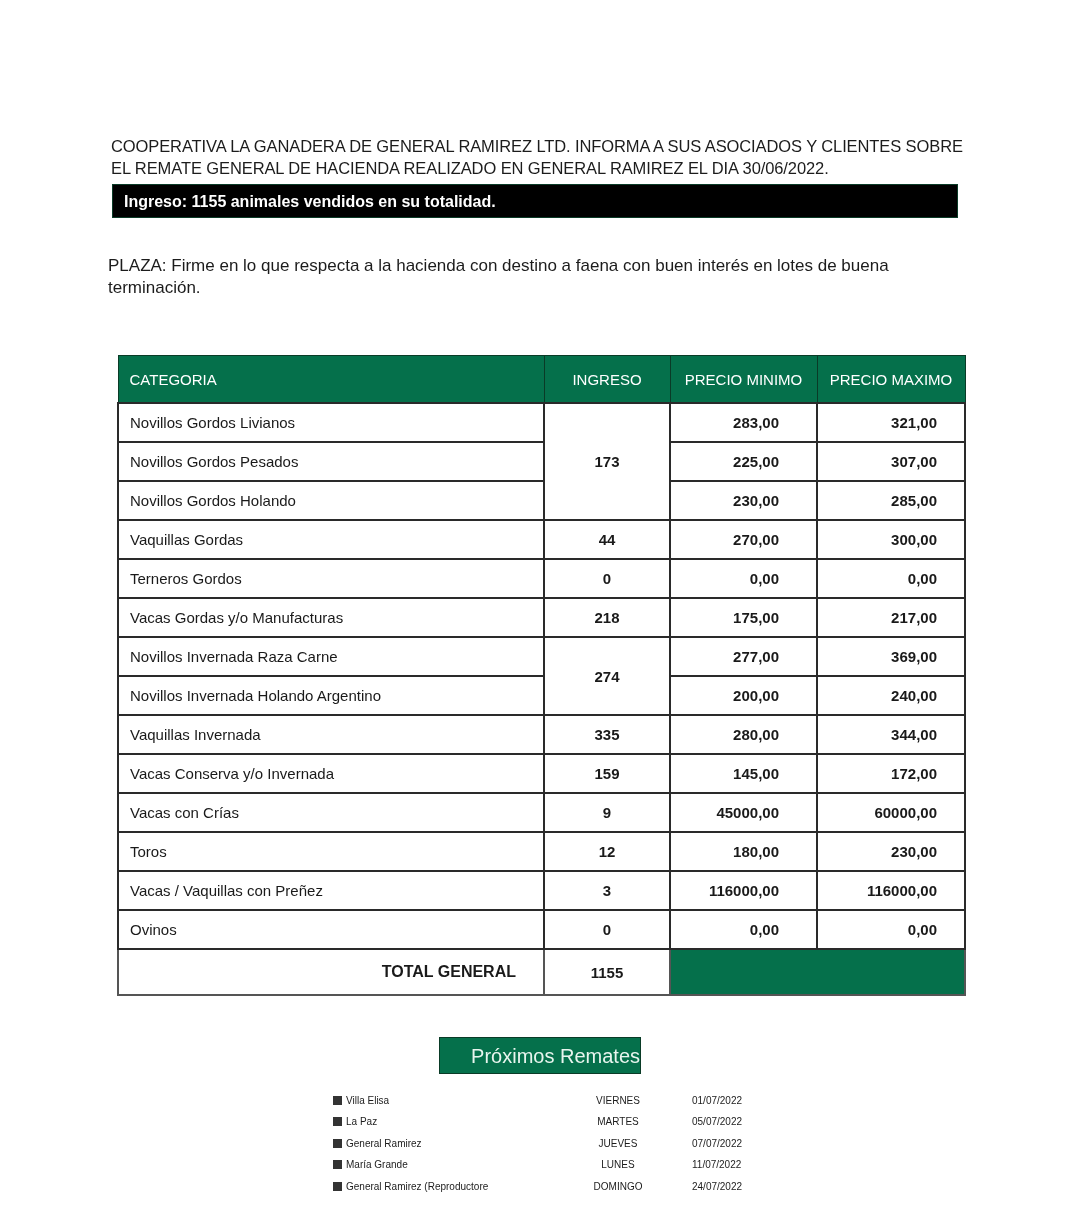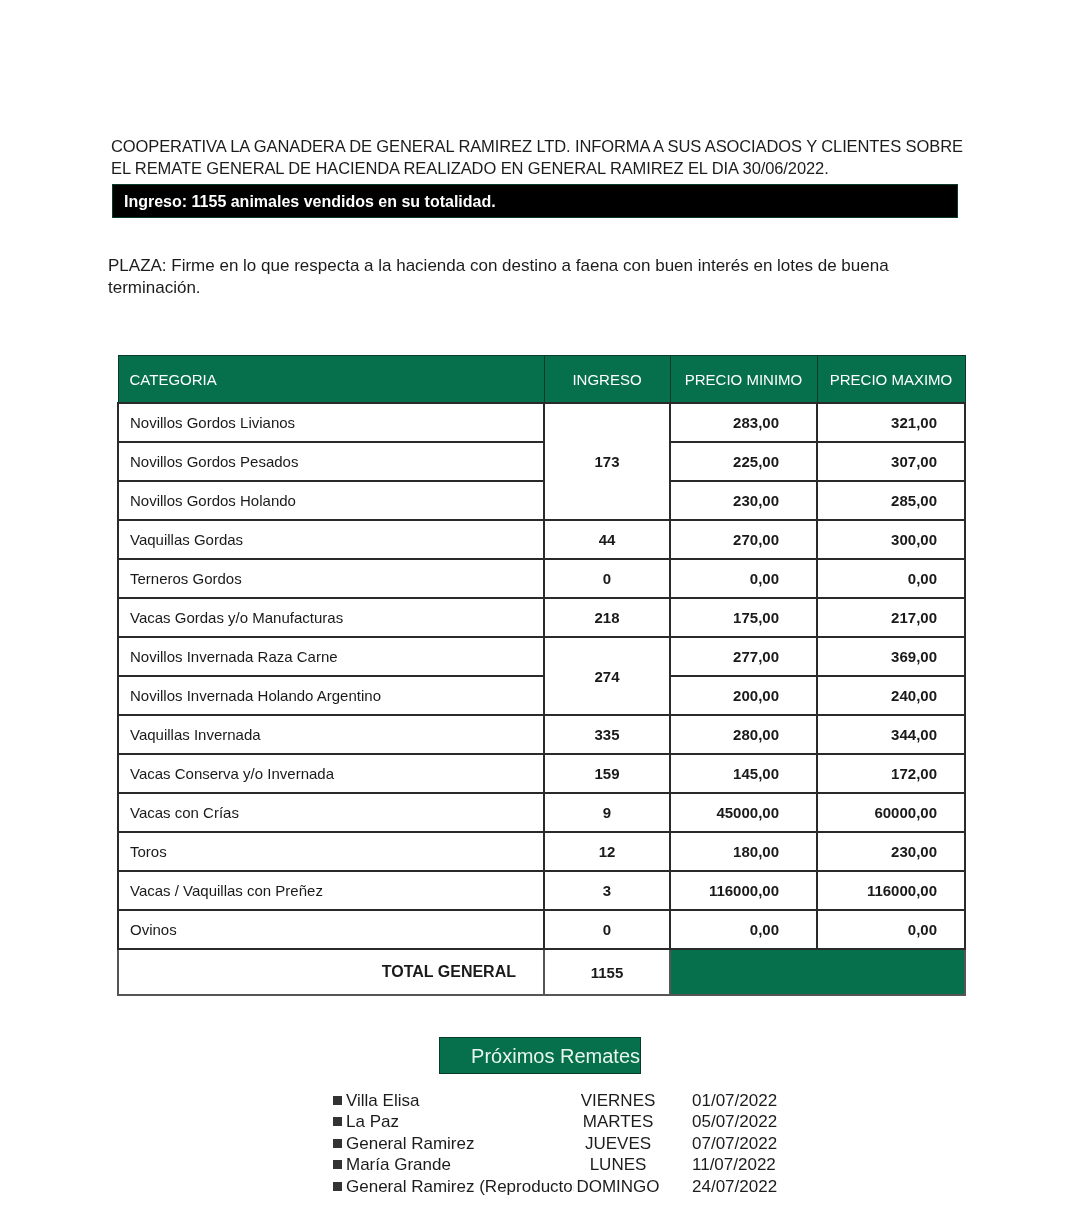--- a/index.html
+++ b/index.html
@@ -13,21 +13,21 @@
   table.main th.cat { text-align:left; padding-left:11px; }
   table.main td { border:2px solid #2a2a2a; height:37px; padding:0; }
   table.main td.name { padding-left:11px; font-size:15px; }
   table.main td.num { text-align:center; font-weight:bold; }
   table.main td.price { text-align:right; padding-right:37px; font-weight:bold; }
   table.main td.price.max { padding-right:27px; }
   table.main tr.total td { height:44px; border:2px solid #555; }
   table.main td.total-label { text-align:right; padding-right:27px; font-weight:bold; font-size:16px; }
   table.main td.total-fill { background:#05704b; }
   .prox-title { position:absolute; left:439px; top:1037px; width:202px; height:37px; background:#05704b; border:1px solid #0a3b27; box-sizing:border-box; color:#e8f5ee; font-size:20px; line-height:36px; text-align:right; }
-  .schedule { position:absolute; left:333px; top:1090px; font-size:17px; line-height:21.4px; color:#1c1c1c; }
+  .schedule { position:absolute; left:333px; top:1090px; font-size:10px; line-height:21.4px; color:#1c1c1c; }
   .srow { display:flex; height:21.4px; }
   .bullet { width:9px; height:9px; background:#333; display:inline-block; margin:6px 4px 0 0; flex:none; }
   .place { width:228px; white-space:nowrap; overflow:hidden; }
   .day { width:88px; text-align:center; }
   .date { width:100px; padding-left:30px; }
 </style>
 </head>
 <body>
 
 <div class="intro">

